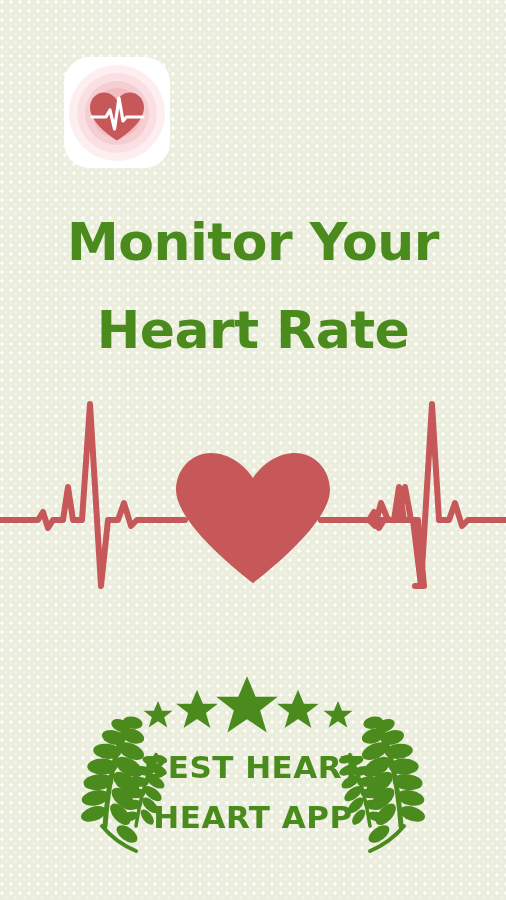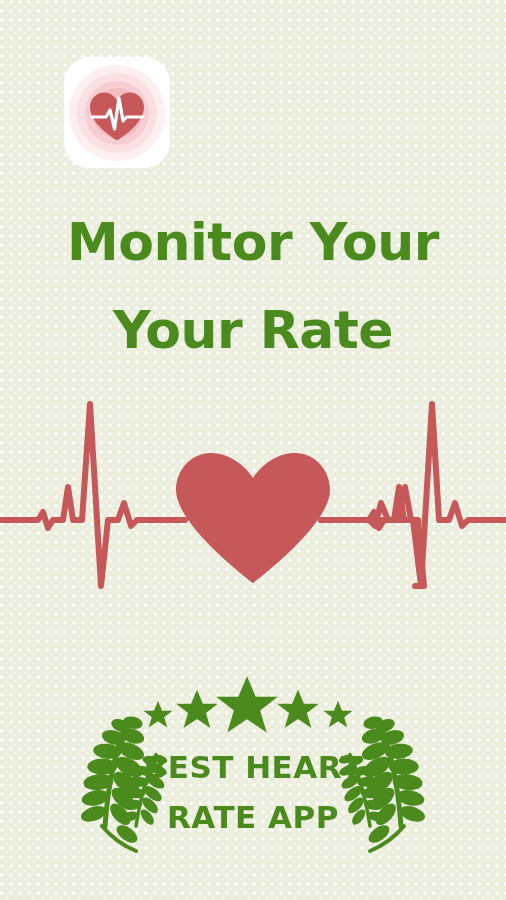--- a/index.html
+++ b/index.html
@@ -120,21 +120,21 @@
                  C 73.4 35.6, 80 41.8, 80 50.5
                  C 80 67.5, 53 83.5, 53 83.5 Z"></path>
 
         <path fill="none" stroke="#ffffff" stroke-width="3.2" stroke-linecap="round" stroke-linejoin="round" d="M28 60 L42 60 L46 53 L50.5 72 L55 41 L59 64 L62.5 60 L79 60"></path>
       </g>
     </svg>
   </div>
 
   <div id="headline">
     <span class="line">Monitor Your</span>
-    <span class="line">Your Rate</span>
+    <span class="line">Heart Rate</span>
   </div>
 
   <div id="ecg-band">
     <svg width="506" height="220" viewBox="0 0 506 220">
 
       <path fill="none" stroke="#c6585a" stroke-width="6" stroke-linecap="round" stroke-linejoin="round" d="M0 130
                L38 130
                L43 122 L48 138 L53 130
                L63 130
                L68 97 L73 130
@@ -262,16 +262,16 @@
 
         <g transform="translate(338,67) scale(0.50)">
           <path d="M0,-28 L8.2,-8.7 L29,-8.7 L12.4,4.3 L18.6,25 L0,12.5 L-18.6,25 L-12.4,4.3 L-29,-8.7 L-8.2,-8.7 Z"></path>
         </g>
       </g>
     </svg>
   </div>
 
   <div class="badge-text">
     <span class="line">BEST HEART</span>
-    <span class="line">RATE APP</span>
+    <span class="line">HEART APP</span>
   </div>
 
 </div>
 
 </body></html>

